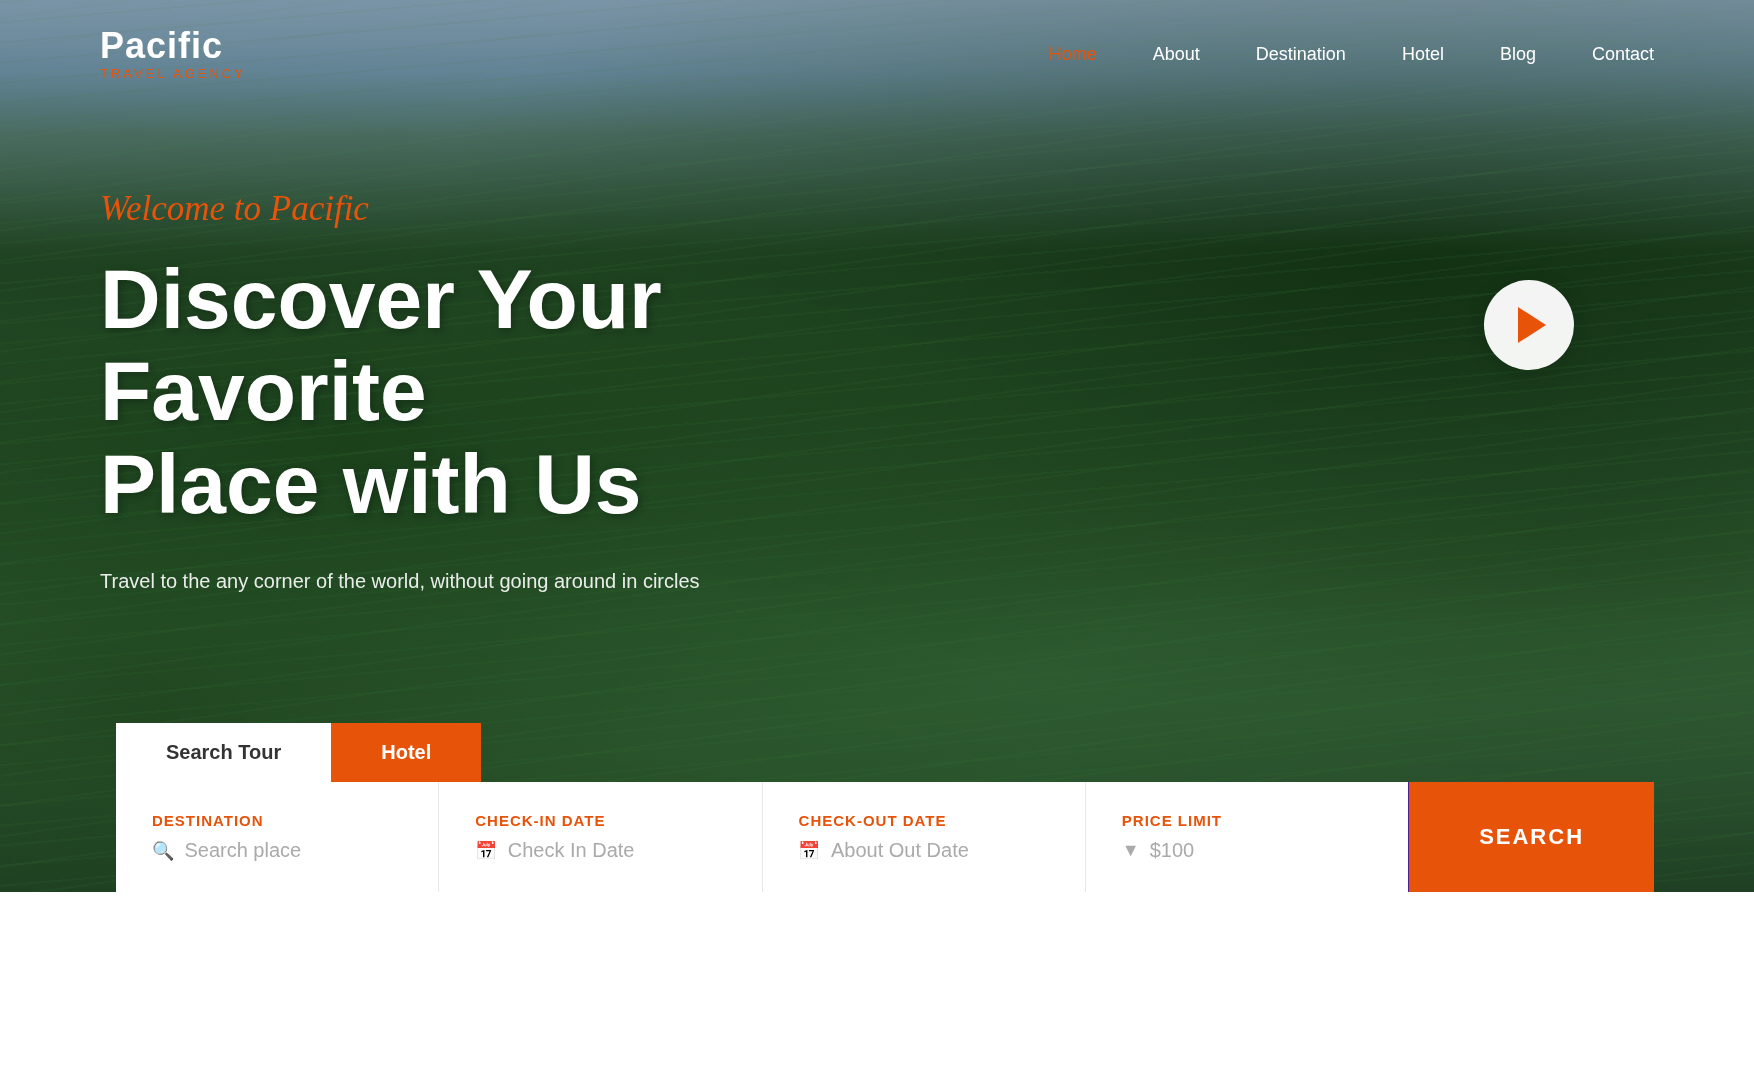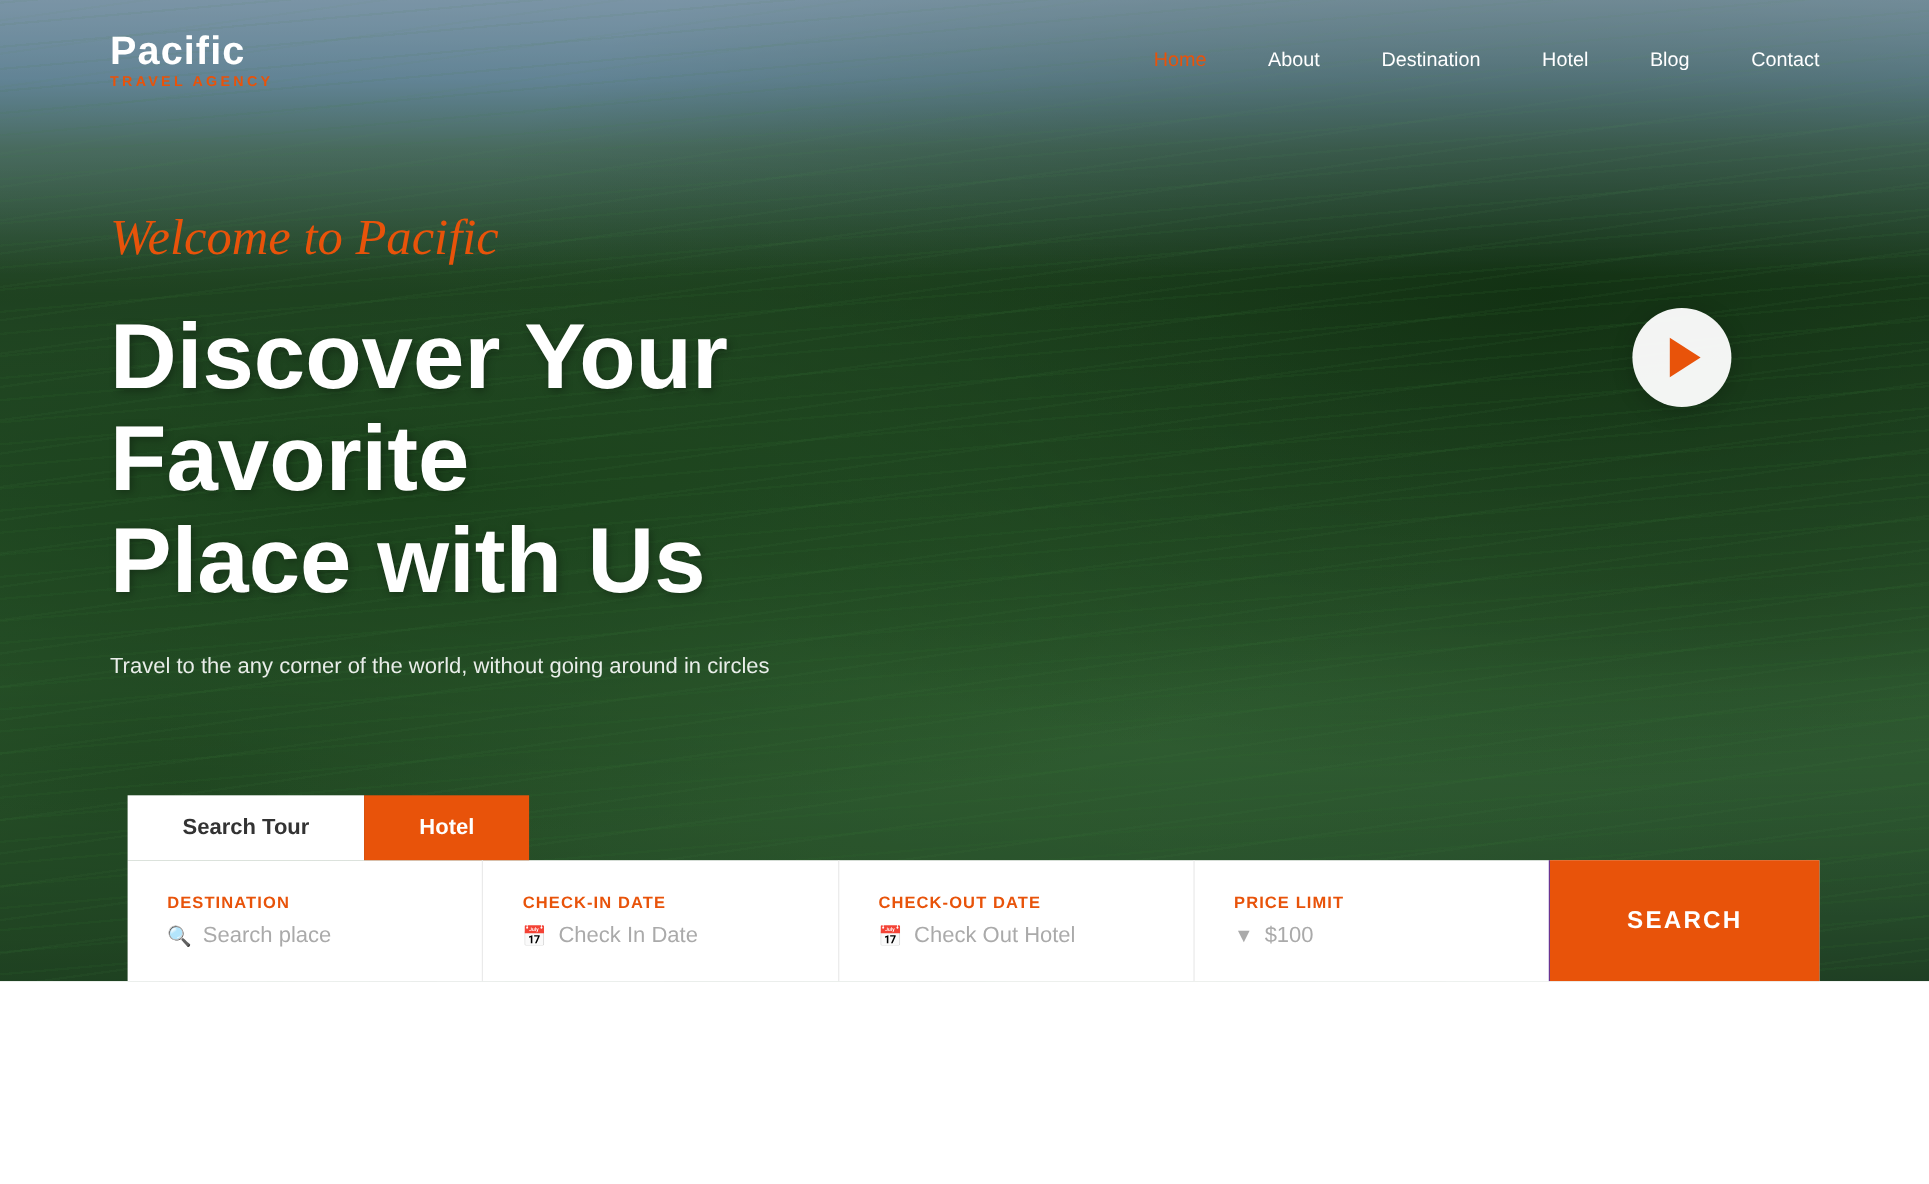--- a/index.html
+++ b/index.html
@@ -105,21 +105,21 @@
     .logo-name {
       font-size: 36px;
       font-weight: 800;
       color: #ffffff;
       line-height: 1;
       letter-spacing: 1px;
     }
 
     .logo-tagline {
       font-size: 13px;
-      font-weight: 700;
+      font-weight: 400;
       color: #e8530a;
       letter-spacing: 3px;
       text-transform: uppercase;
       margin-top: 2px;
     }
 
     .nav-links {
       display: flex;
       align-items: flex-start;
       gap: 56px;
@@ -141,23 +141,23 @@
     
     .hero-content {
       position: relative;
       z-index: 10;
       padding: 80px 100px 0;
     }
 
     .welcome-text {
       font-family: 'Georgia', serif;
       font-style: italic;
-      font-size: 46px;
+      font-size: 35px;
       color: #e8530a;
-      margin-bottom: 36px;
+      margin-bottom: 24px;
       font-weight: 400;
     }
 
     .hero-title {
       font-size: 84px;
       font-weight: 800;
       color: #ffffff;
       line-height: 1.1;
       max-width: 800px;
       margin-bottom: 40px;
@@ -349,21 +349,21 @@
         <div class="field-label">CHECK-IN DATE</div>
         <div class="field-value">
           <span class="field-icon">📅</span>
           <span>Check In Date</span>
         </div>
       </div>
       <div class="search-field">
         <div class="field-label">CHECK-OUT DATE</div>
         <div class="field-value">
           <span class="field-icon">📅</span>
-          <span>Check Out Hotel</span>
+          <span>About Out Date</span>
         </div>
       </div>
       <div class="search-field">
         <div class="field-label">PRICE LIMIT</div>
         <div class="field-value">
           <span class="field-icon">▼</span>
           <span>$100</span>
         </div>
       </div>
       <button class="search-btn">SEARCH</button>

